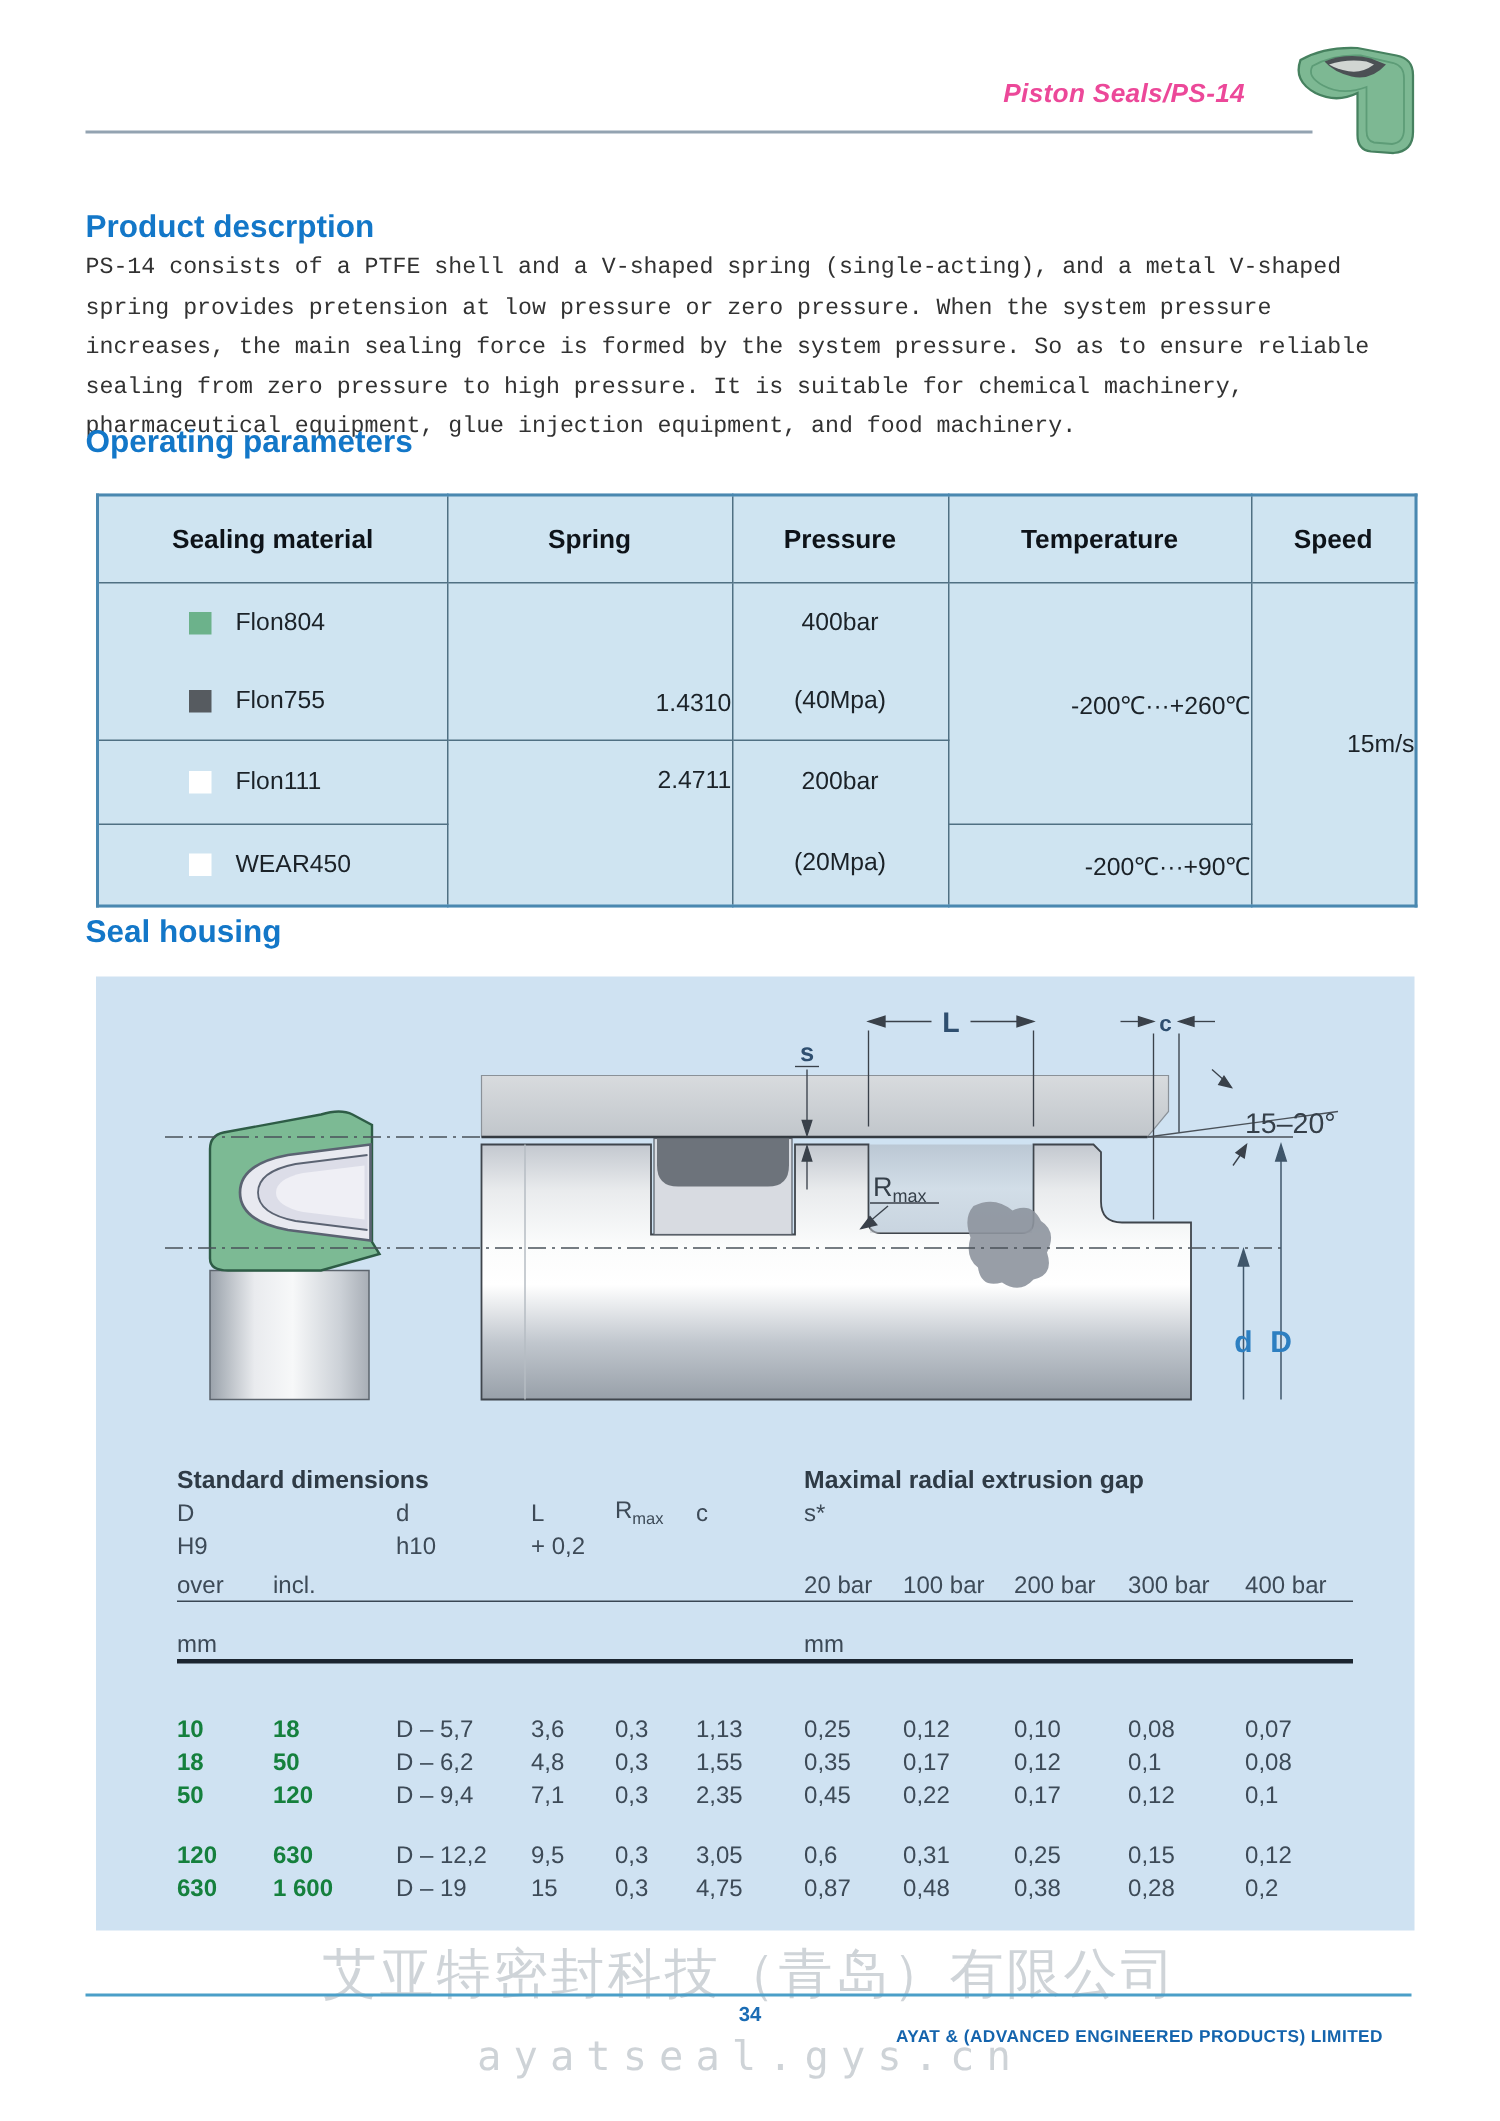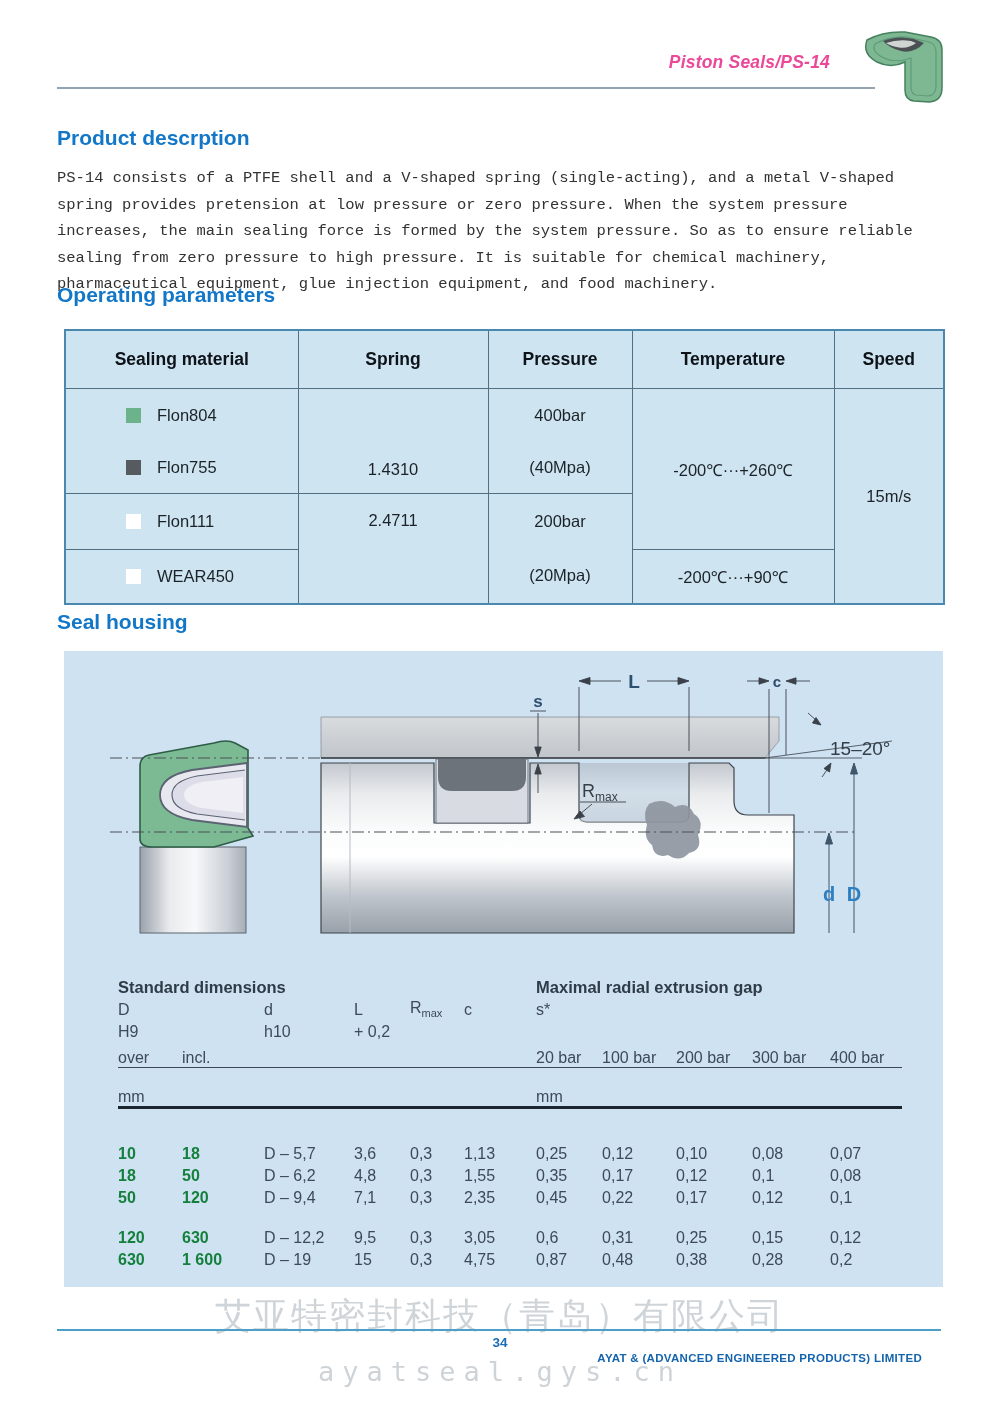--- a/index.html
+++ b/index.html
@@ -7,33 +7,33 @@
         font-family:"Liberation Sans",sans-serif;overflow:hidden;}
 
   
   #header-title{position:absolute;left:430px;top:52px;width:400px;text-align:right;
     font-size:17.5px;font-weight:bold;font-style:italic;color:#ec4899;letter-spacing:.2px;}
   #header-rule{position:absolute;left:57px;top:87px;width:818px;height:1.5px;background:#93a3b1;}
   #header-icon{position:absolute;left:853px;top:28px;width:97px;height:82px;}
 
   
   .h-blue{position:absolute;left:57px;font-size:21px;font-weight:bold;color:#1377c8;}
-  #h-product{top:126px;}
+  #h-product{top:140px;}
   #h-operating{top:283px;}
   #h-housing{top:610px;}
 
   #para{position:absolute;left:57px;top:165px;width:868px;
     font-family:Liberation Mono, monospace;font-size:15.5px;line-height:26.5px;color:#323232;}
 
   
   #op-table{position:absolute;left:64px;top:329px;width:879px;border-collapse:collapse;
     background:#cfe4f1;table-layout:fixed;border:2.5px solid #4a88b0;}
   #op-table th,#op-table td{border:1.5px solid #507083;padding:0;}
   #op-table th{height:57px;font-size:17.5px;font-weight:bold;color:#0e1319;text-align:center;}
-  #op-table td{font-size:16.5px;color:#1b2228;text-align:center;vertical-align:middle;}
+  #op-table td{font-size:16.5px;color:#1b2228;text-align:right;vertical-align:middle;}
   tr.r1 td{height:104px;} tr.r2 td{height:55px;} tr.r3 td{height:53px;}
   .mat-row{height:52px;display:flex;align-items:center;justify-content:flex-start;padding-left:60px;}
   .mat-cell3{display:flex;align-items:center;justify-content:flex-start;padding-left:60px;}
   .swatch{display:inline-block;width:15px;height:15px;margin-right:16px;flex:0 0 15px;}
   .spring-top{vertical-align:bottom !important;} .spring-top div{padding-bottom:14px;}
   .spring-bot{vertical-align:top !important;} .spring-bot div{padding-top:17px;}
   .p-row{height:52px;display:flex;align-items:center;justify-content:center;}
   .p-row2{height:54px;display:flex;align-items:center;justify-content:center;}
 
   

